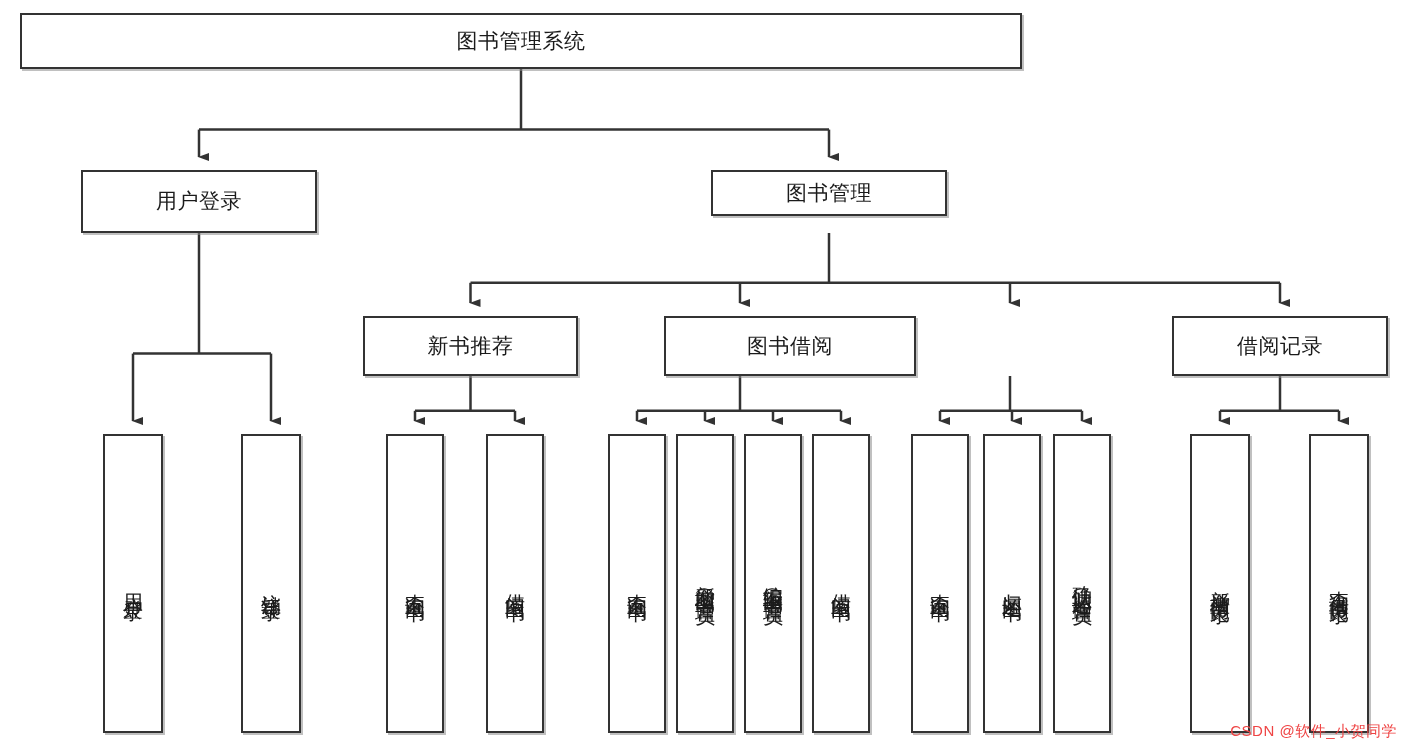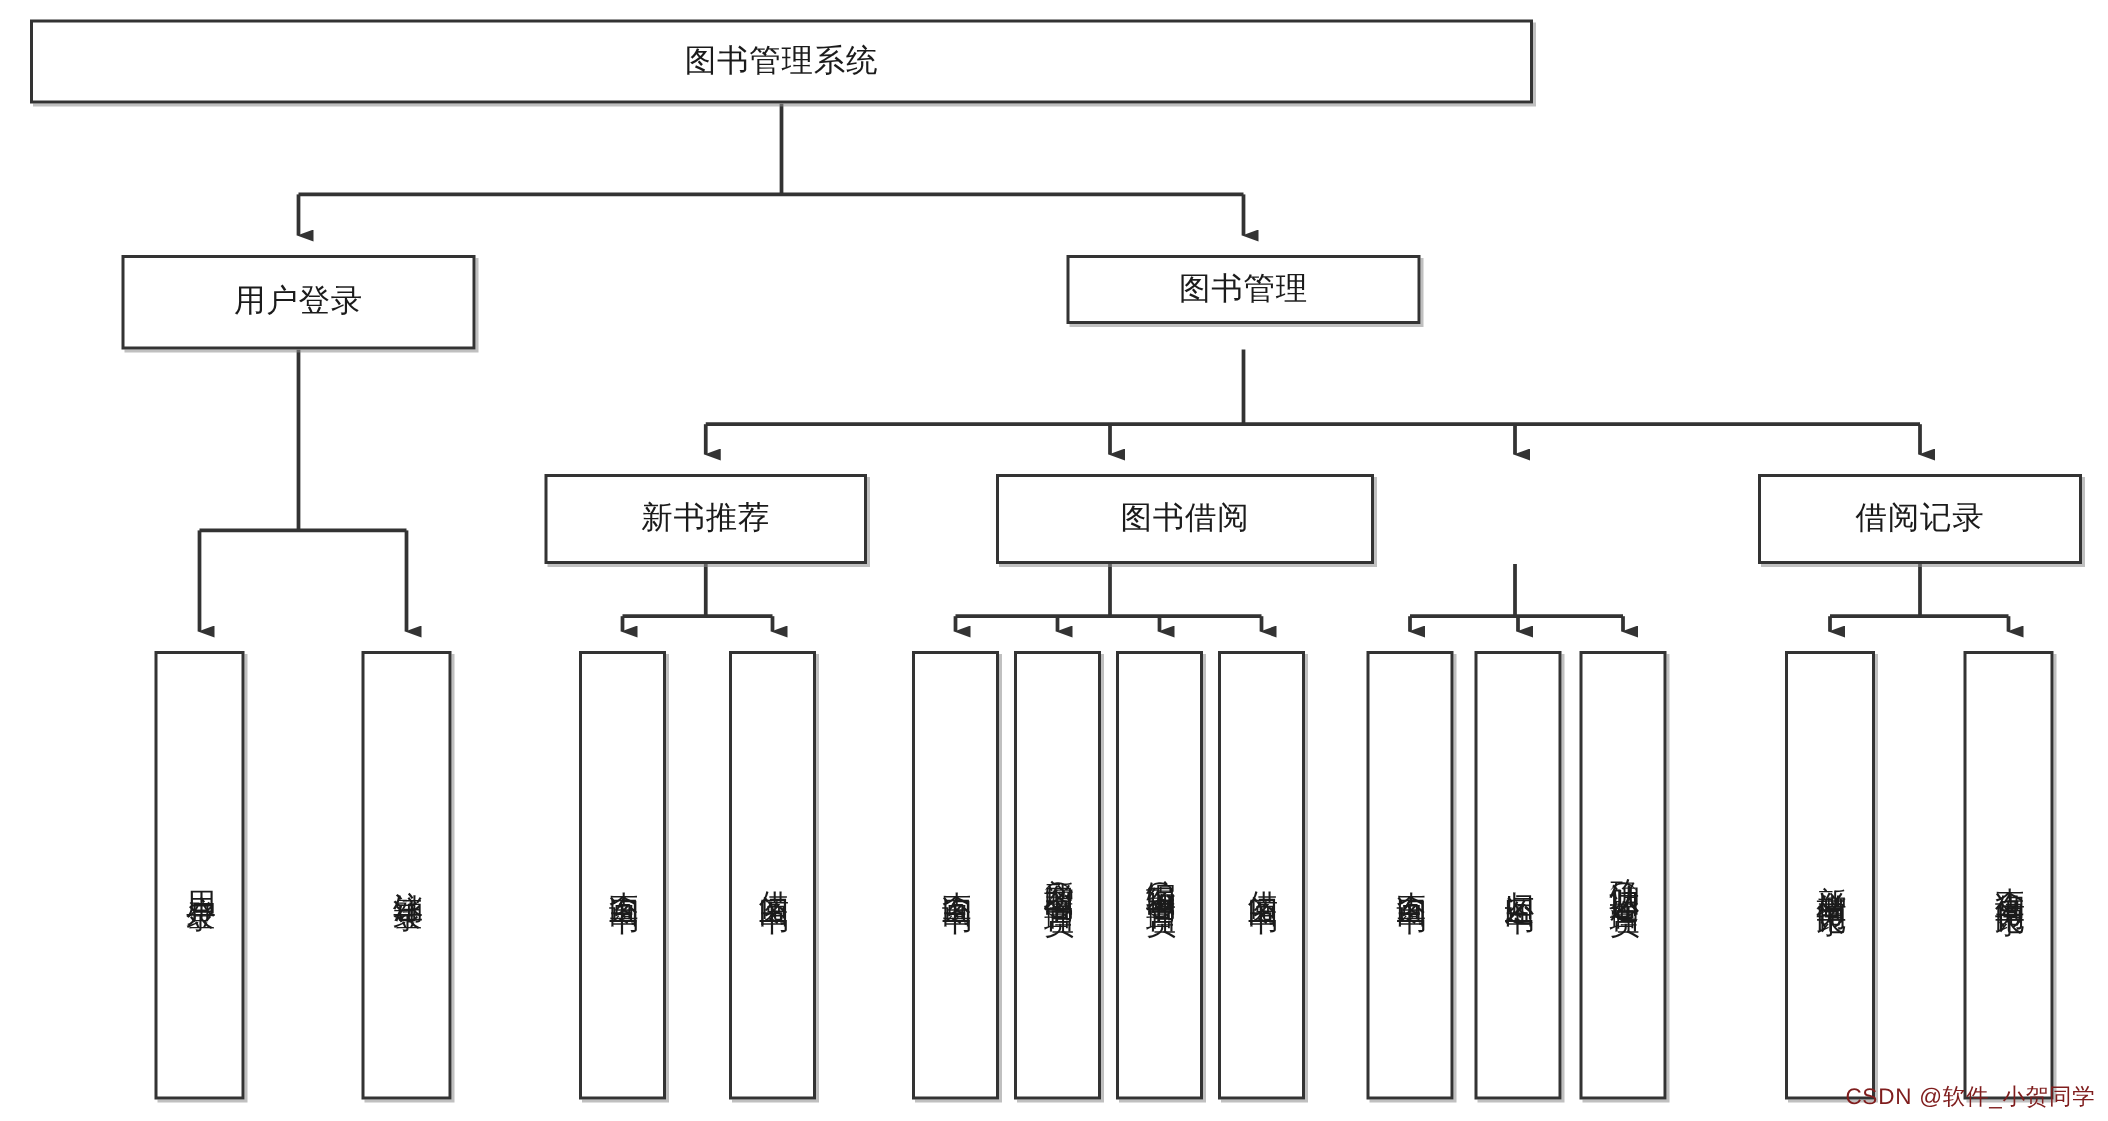--- a/index.html
+++ b/index.html
@@ -55,21 +55,21 @@
     letter-spacing: 3px;
     font-size: 20px;
     line-height: 1.05;
     max-height: 100%;
   }
   #watermark {
     position: absolute;
     right: 8px;
     bottom: 6px;
     font-size: 15px;
-    color: #7f1d1d;
+    color: #ef4444;
     letter-spacing: 0.5px;
     white-space: nowrap;
     user-select: none;
     margin-left: 35px;
   }
 </style>
 </head>
 <body>
 
 <div id="canvas">

